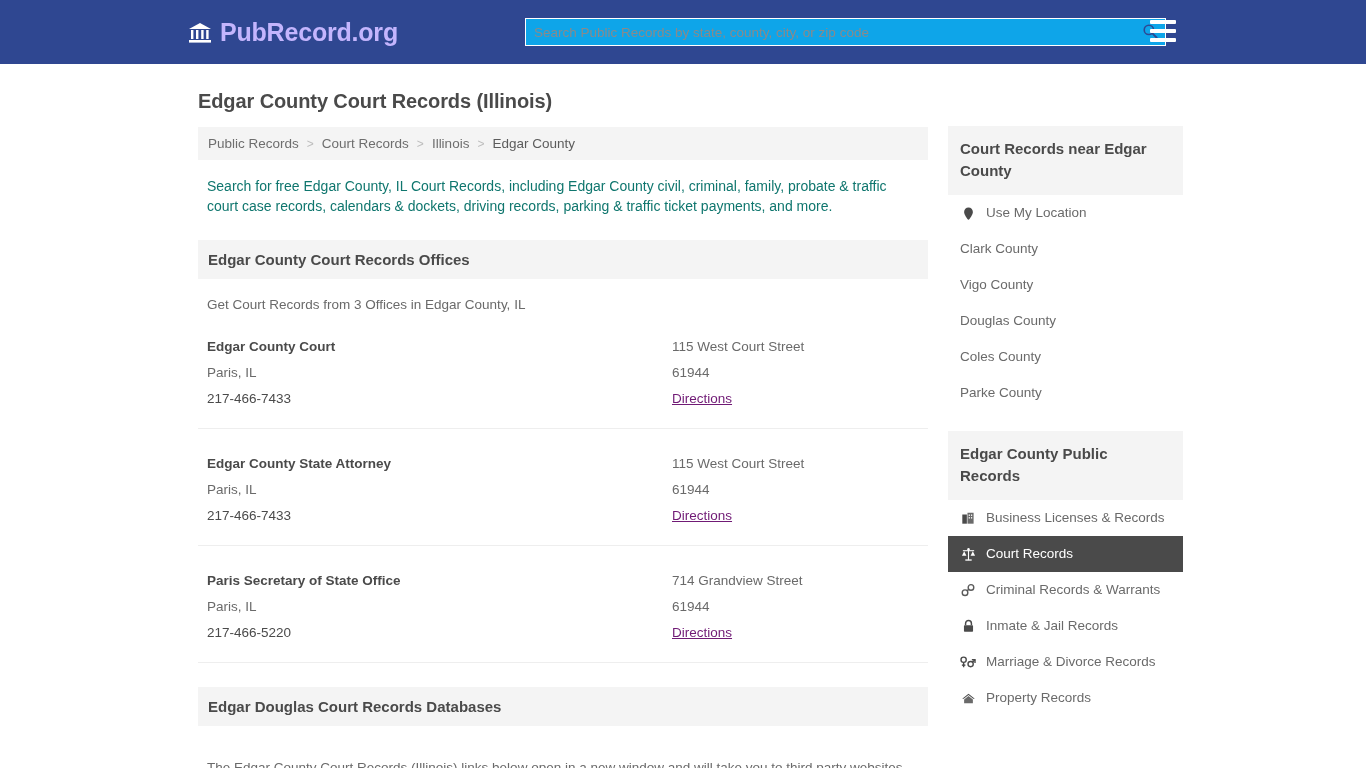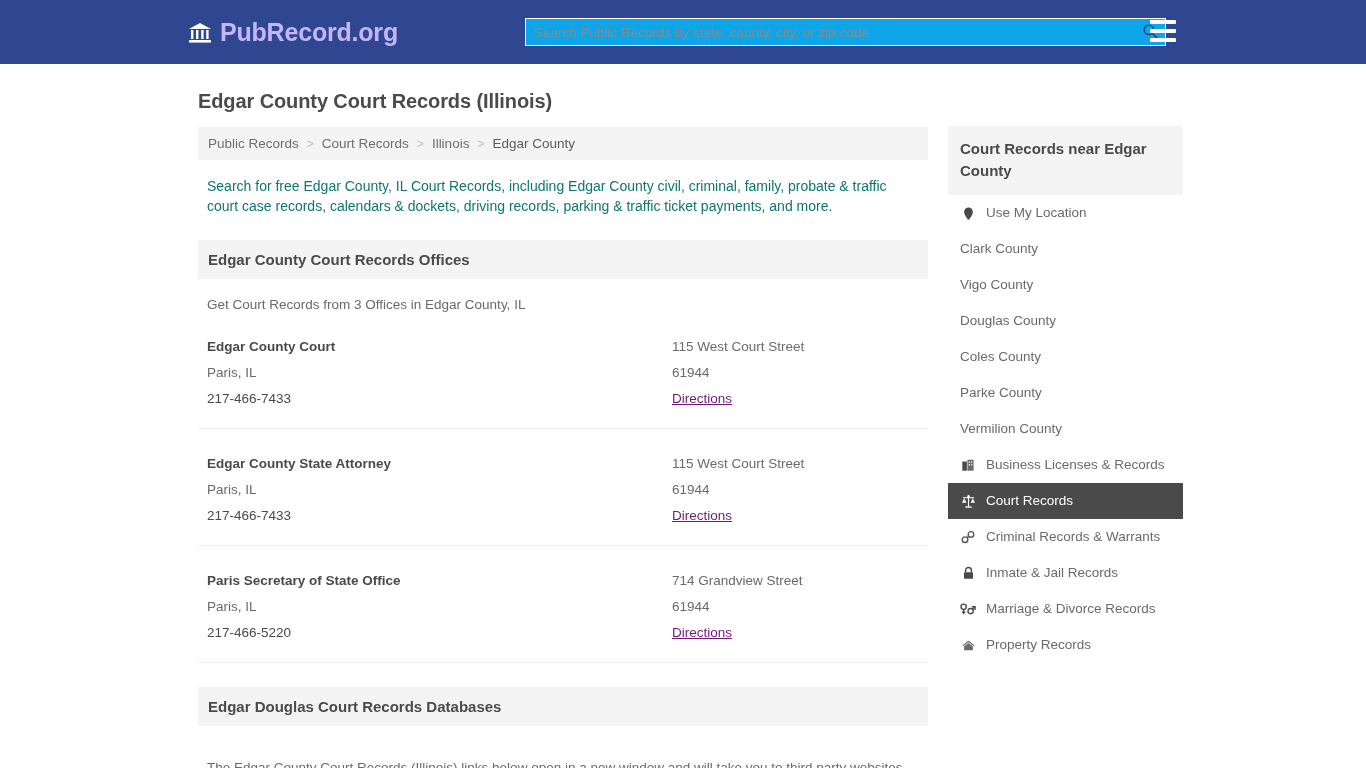--- a/index.html
+++ b/index.html
@@ -357,25 +357,23 @@
         </li>
         <li class="side-item">
           <span class="label">Douglas County</span>
         </li>
         <li class="side-item">
           <span class="label">Coles County</span>
         </li>
         <li class="side-item">
           <span class="label">Parke County</span>
         </li>
-        <li class="side-item">
-          <span class="label">Vermilion County</span>
-        </li>
       </ul>
 
+      <div class="side-head second">Edgar County Public Records</div>
       <ul class="side-list">
 
         <li class="side-item">
           <span class="side-icon">
             <svg viewBox="0 0 16 16" width="14" height="14" aria-hidden="true">
               <rect x="1.5" y="4" width="5.2" height="10.5" fill="#4a4a4a"></rect>
               <rect x="7.4" y="2" width="7" height="12.5" fill="#6a6a6a"></rect>
               <rect x="8.8" y="4" width="1.4" height="1.6" fill="#ffffff"></rect>
               <rect x="11.4" y="4" width="1.4" height="1.6" fill="#ffffff"></rect>
               <rect x="8.8" y="7" width="1.4" height="1.6" fill="#ffffff"></rect>

